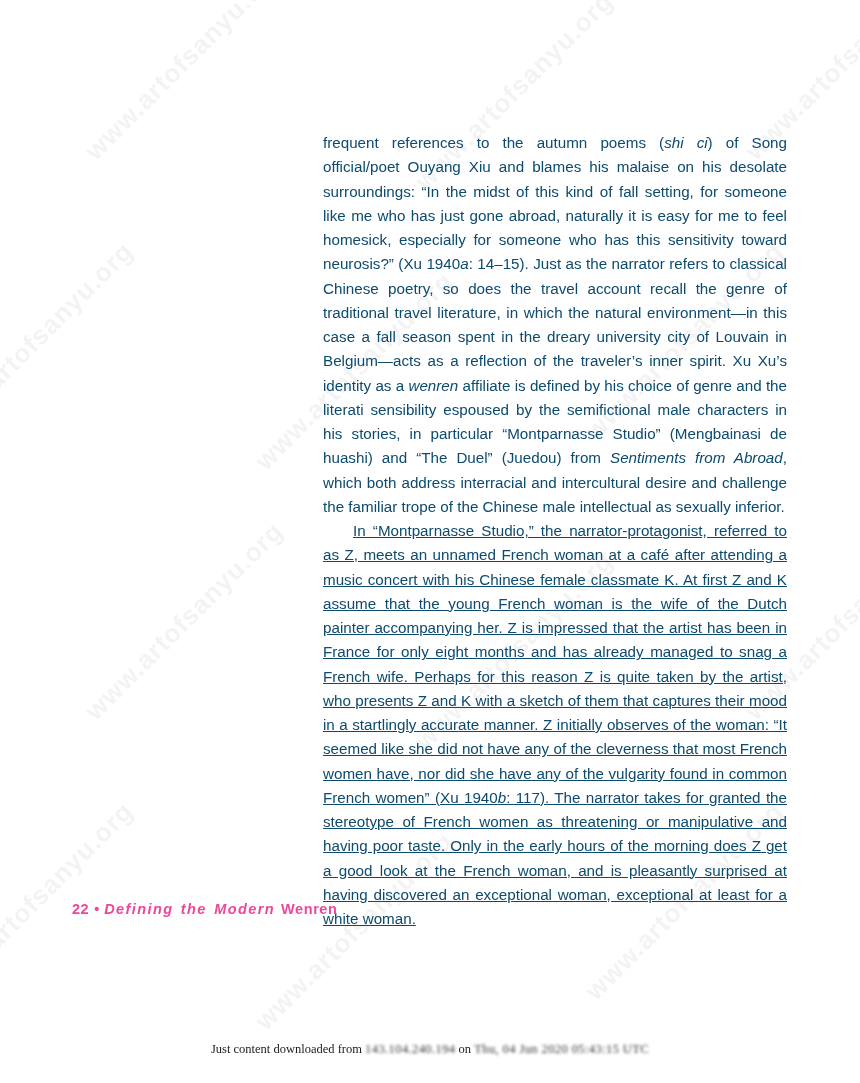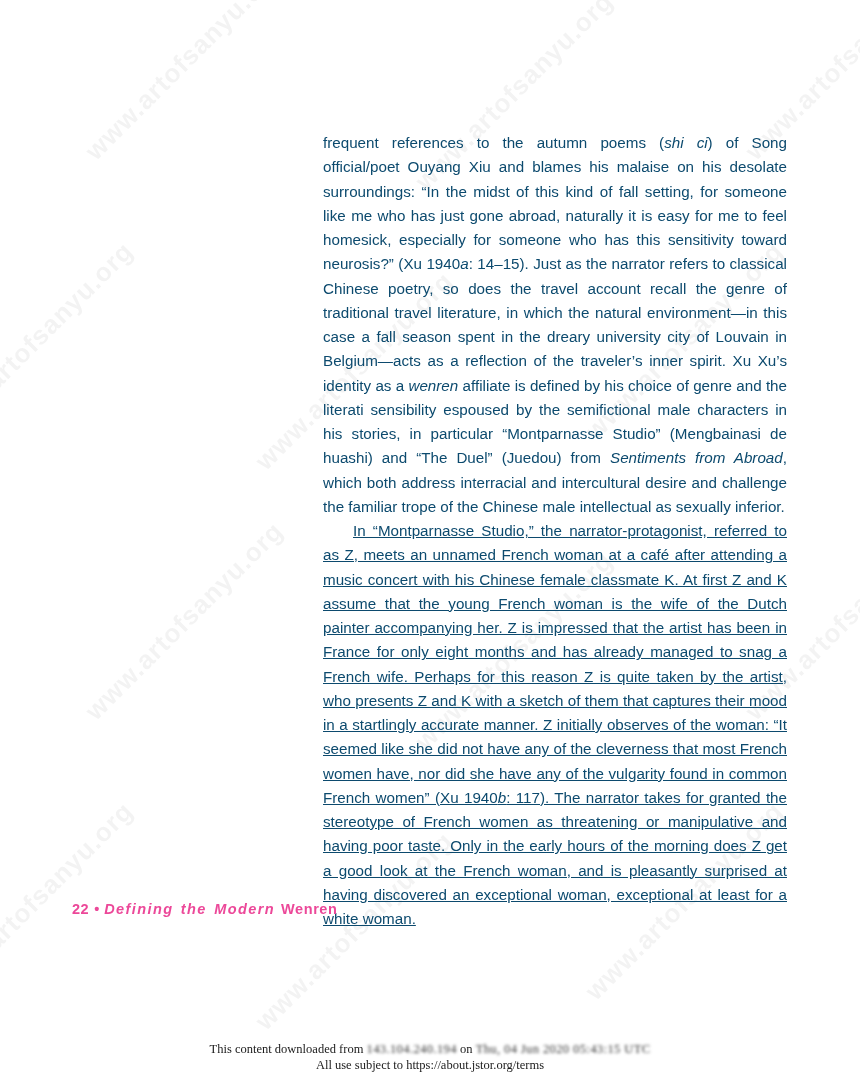--- a/index.html
+++ b/index.html
@@ -101,17 +101,16 @@
   <div class="text-column">
     <p><span>frequent references to the autumn poems (</span><em>shi ci</em><span>) of Song official/poet Ouyang Xiu and blames his malaise on his desolate surroundings: “In the midst of this kind of fall setting, for someone like me who has just gone abroad, naturally it is easy for me to feel homesick, especially for someone who has this sensitivity toward neurosis?” (Xu 1940</span><em>a</em><span>: 14–15). Just as the narrator refers to classical Chinese poetry, so does the travel account recall the genre of traditional travel literature, in which the natural environment—in this case a fall season spent in the dreary university city of Louvain in Belgium—acts as a reflection of the traveler’s inner spirit. Xu Xu’s identity as a </span><em>wenren</em><span> affiliate is defined by his choice of genre and the literati sensibility espoused by the semifictional male characters in his stories, in particular “Montparnasse Studio” (Mengbainasi de huashi) and “The Duel” (Juedou) from </span><em>Sentiments from Abroad</em><span>, which both address interracial and intercultural desire and challenge the familiar trope of the Chinese male intellectual as sexually inferior.</span></p>
     <p class="indent"><span>In “Montparnasse Studio,” the narrator-protagonist, referred to as Z, meets an unnamed French woman at a café after attending a music concert with his Chinese female classmate K. At first Z and K assume that the young French woman is the wife of the Dutch painter accompanying her. Z is impressed that the artist has been in France for only eight months and has already managed to snag a French wife. Perhaps for this reason Z is quite taken by the artist, who presents Z and K with a sketch of them that captures their mood in a startlingly accurate manner. Z initially observes of the woman: “It seemed like she did not have any of the cleverness that most French women have, nor did she have any of the vulgarity found in common French women” (Xu 1940</span><em>b</em><span>: 117). The narrator takes for granted the stereotype of French women as threatening or manipulative and having poor taste. Only in the early hours of the morning does Z get a good look at the French woman, and is pleasantly surprised at having discovered an exceptional woman, exceptional at least for a white woman.</span></p>
   </div>
 
   <div class="page-footer">
     <span class="pf-num">22</span><span class="pf-bullet">•</span><span class="pf-title-italic">Defining the Modern</span><span class="pf-title-roman">Wenren</span>
   </div>
 
   <div class="jstor-note">
-    <div><span>This content downloaded from </span><span class="redacted">143.104.240.194</span><span> on </span><span class="redacted">Thu, 04 Jun 2020 05:43:15 UTC</span></div>
-    <div>All use subject to https://about.jstor.org/terms</div>
+    <div><span>Just content downloaded from </span><span class="redacted">143.104.240.194</span><span> on </span><span class="redacted">Thu, 04 Jun 2020 05:43:15 UTC</span></div>
   </div>
 
 </div>
 
 </body></html>

